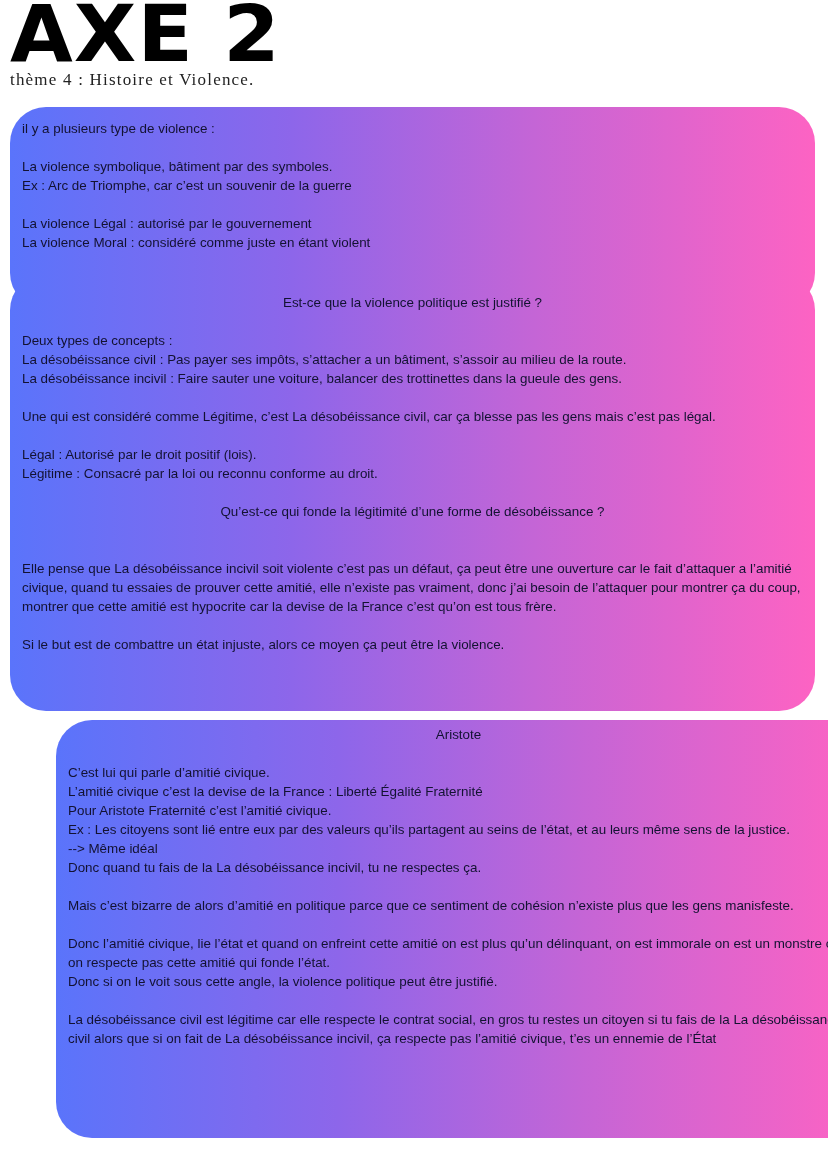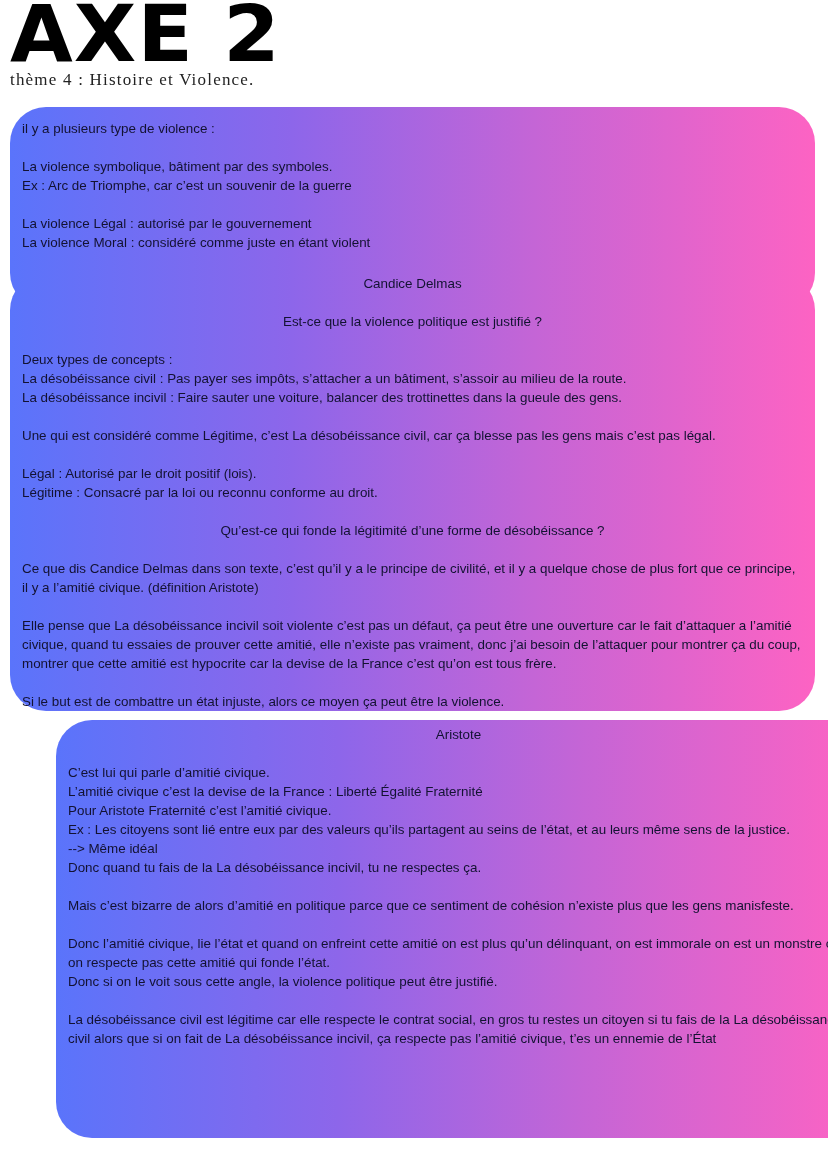--- a/index.html
+++ b/index.html
@@ -24,36 +24,34 @@
   <p>il y a plusieurs type de violence :</p>
   <div class="gap"></div>
   <p>La violence symbolique, bâtiment par des symboles.</p>
   <p>Ex : Arc de Triomphe, car c’est un souvenir de la guerre</p>
   <div class="gap"></div>
   <p>La violence Légal : autorisé par le gouvernement</p>
   <p>La violence Moral : considéré comme juste en étant violent</p>
 </section>
 
 <section class="card" id="card2">
-  <p class="center">Candice Delmas</p>
   <div class="gap"></div>
   <p class="center">Est-ce que la violence politique est justifié ?</p>
   <div class="gap"></div>
   <p>Deux types de concepts :</p>
   <p>La désobéissance civil : Pas payer ses impôts, s’attacher a un bâtiment, s’assoir au milieu de la route.</p>
   <p>La désobéissance incivil : Faire sauter une voiture, balancer des trottinettes dans la gueule des gens.</p>
   <div class="gap"></div>
   <p>Une qui est considéré comme Légitime, c’est La désobéissance civil, car ça blesse pas les gens mais c’est pas légal.</p>
   <div class="gap"></div>
   <p>Légal : Autorisé par le droit positif (lois).</p>
   <p>Légitime : Consacré par la loi ou reconnu conforme au droit.</p>
   <div class="gap"></div>
   <p class="center">Qu’est-ce qui fonde la légitimité d’une forme de désobéissance ?</p>
   <div class="gap"></div>
-  <p>Ce que dis Candice Delmas dans son texte, c’est qu’il y a le principe de civilité, et il y a quelque chose de plus fort que ce principe, il y a l’amitié civique. (définition Aristote)</p>
   <div class="gap"></div>
   <p>Elle pense que La désobéissance incivil soit violente c’est pas un défaut, ça peut être une ouverture car le fait d’attaquer a l’amitié civique, quand tu essaies de prouver cette amitié, elle n’existe pas vraiment, donc j’ai besoin de l’attaquer pour montrer ça du coup, montrer que cette amitié est hypocrite car la devise de la France c’est qu’on est tous frère.</p>
   <div class="gap"></div>
   <p>Si le but est de combattre un état injuste, alors ce moyen ça peut être la violence.</p>
 </section>
 
 <section class="card" id="card3">
   <p class="center">Aristote</p>
   <div class="gap"></div>
   <p>C’est lui qui parle d’amitié civique.</p>

